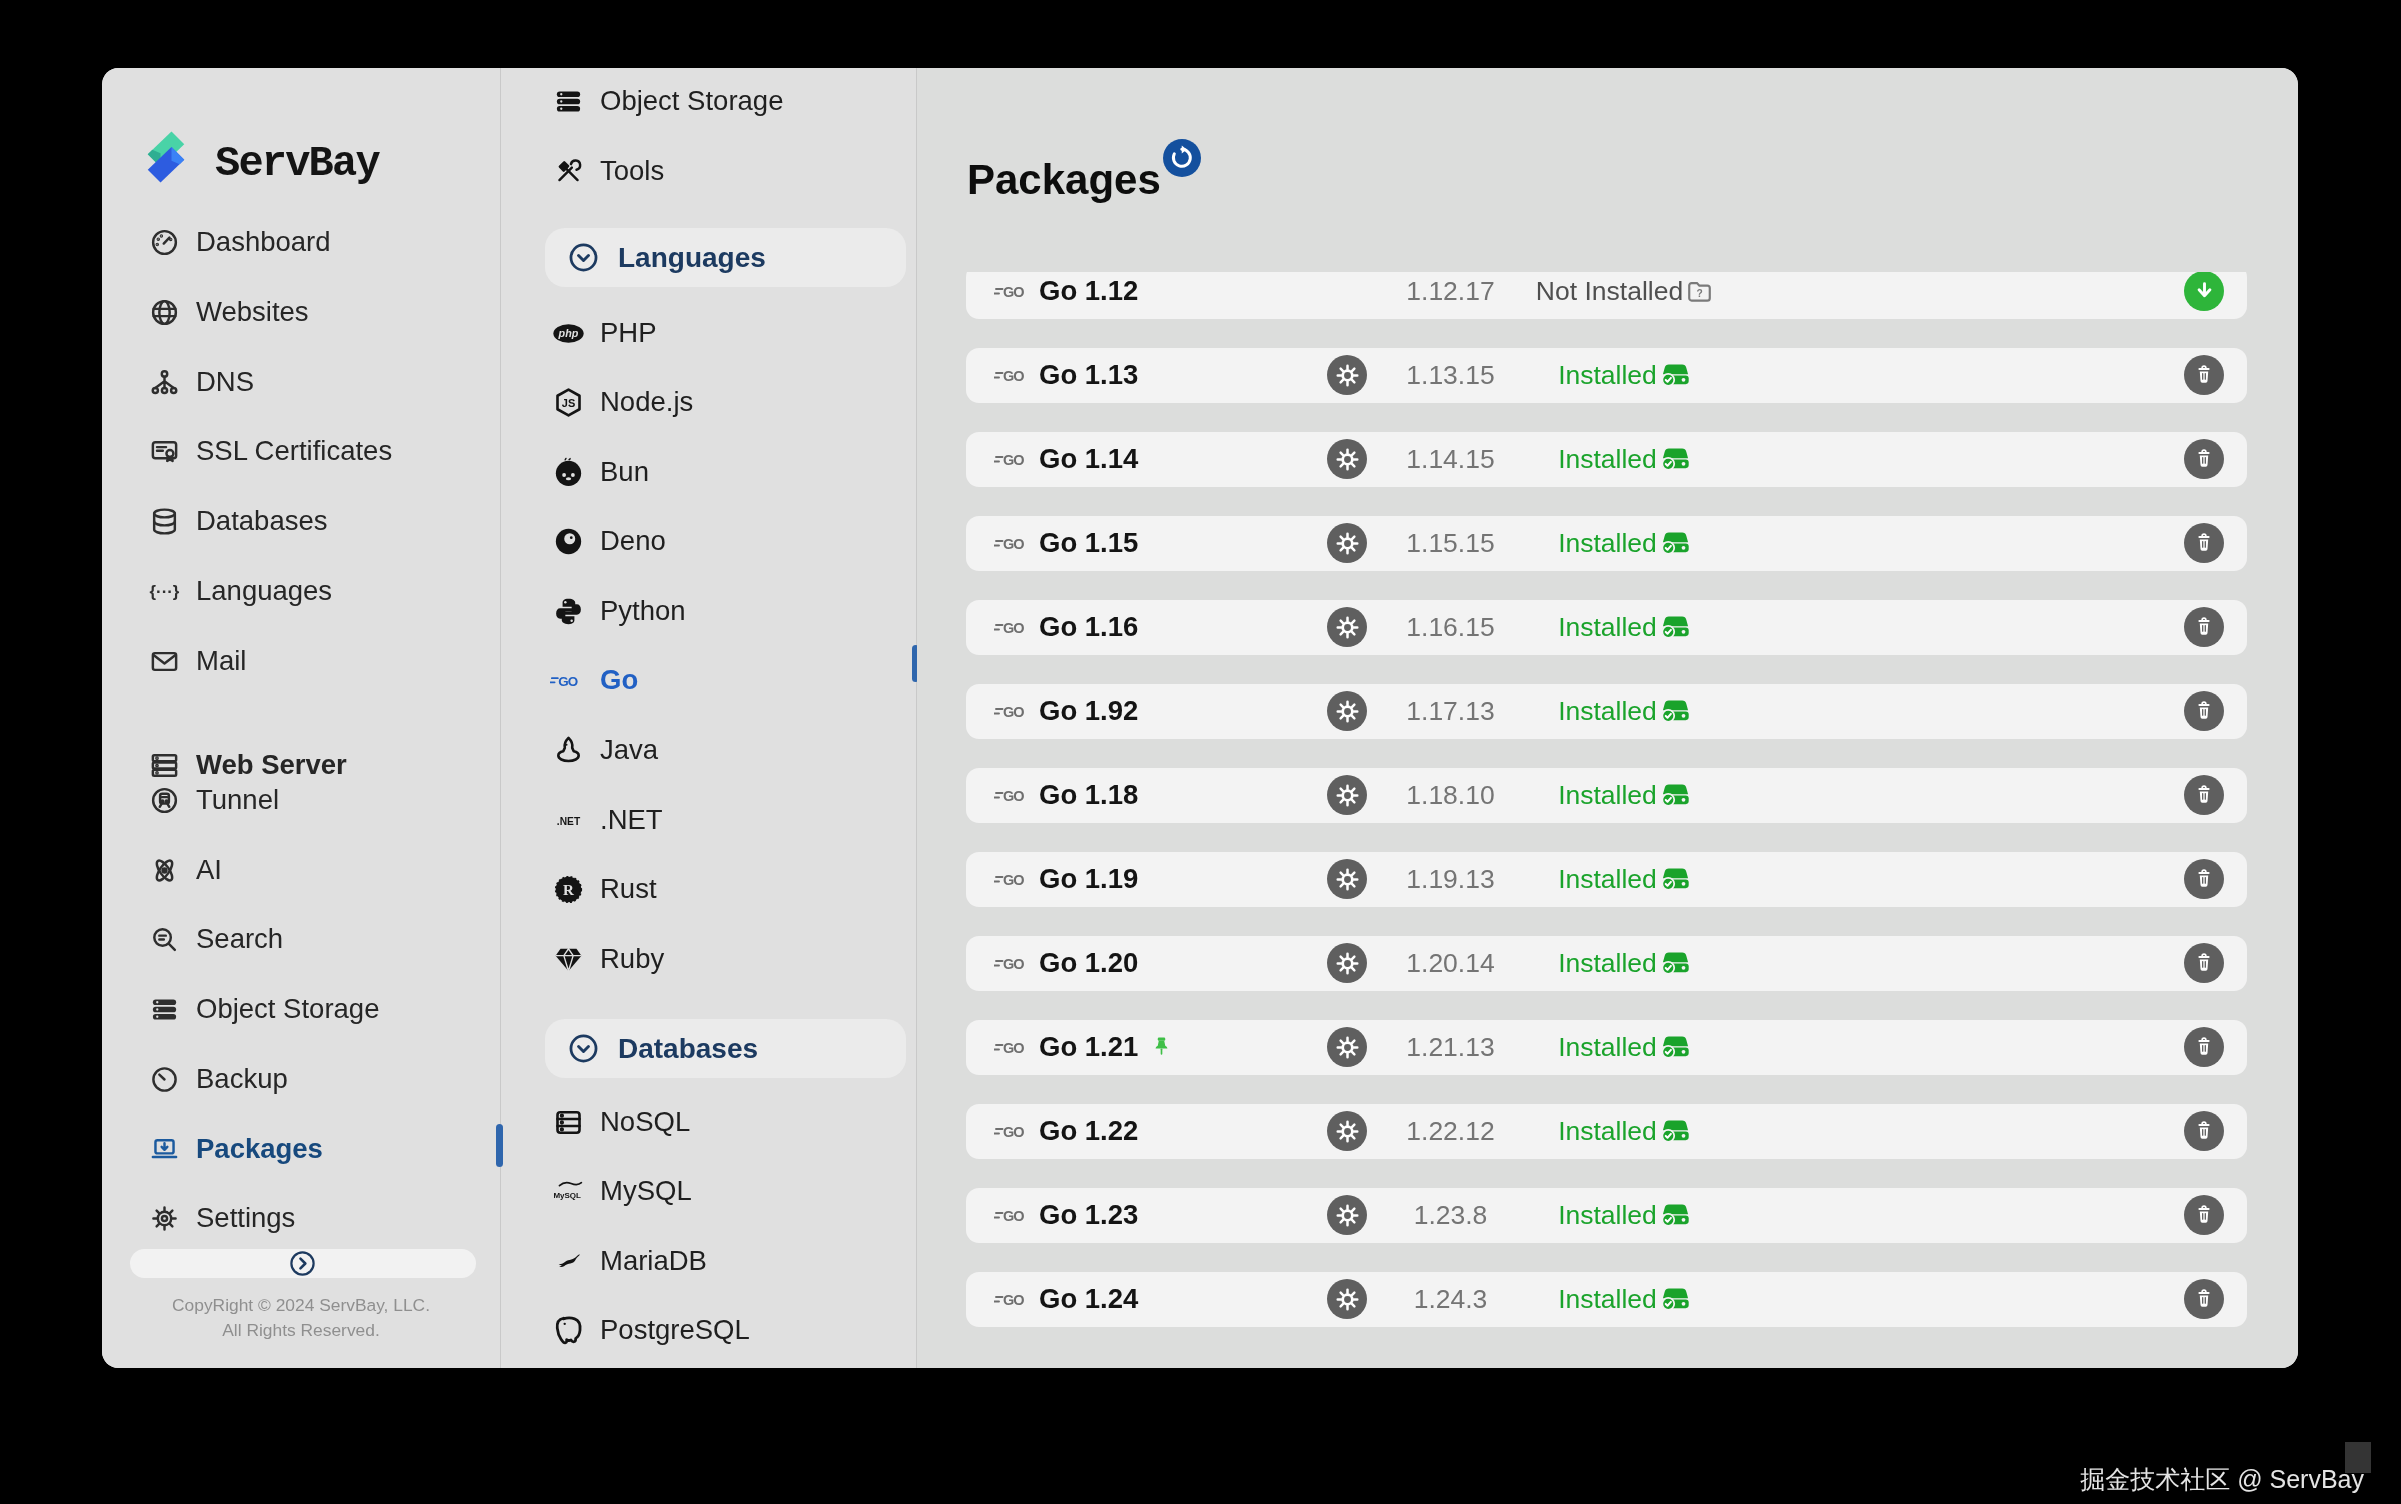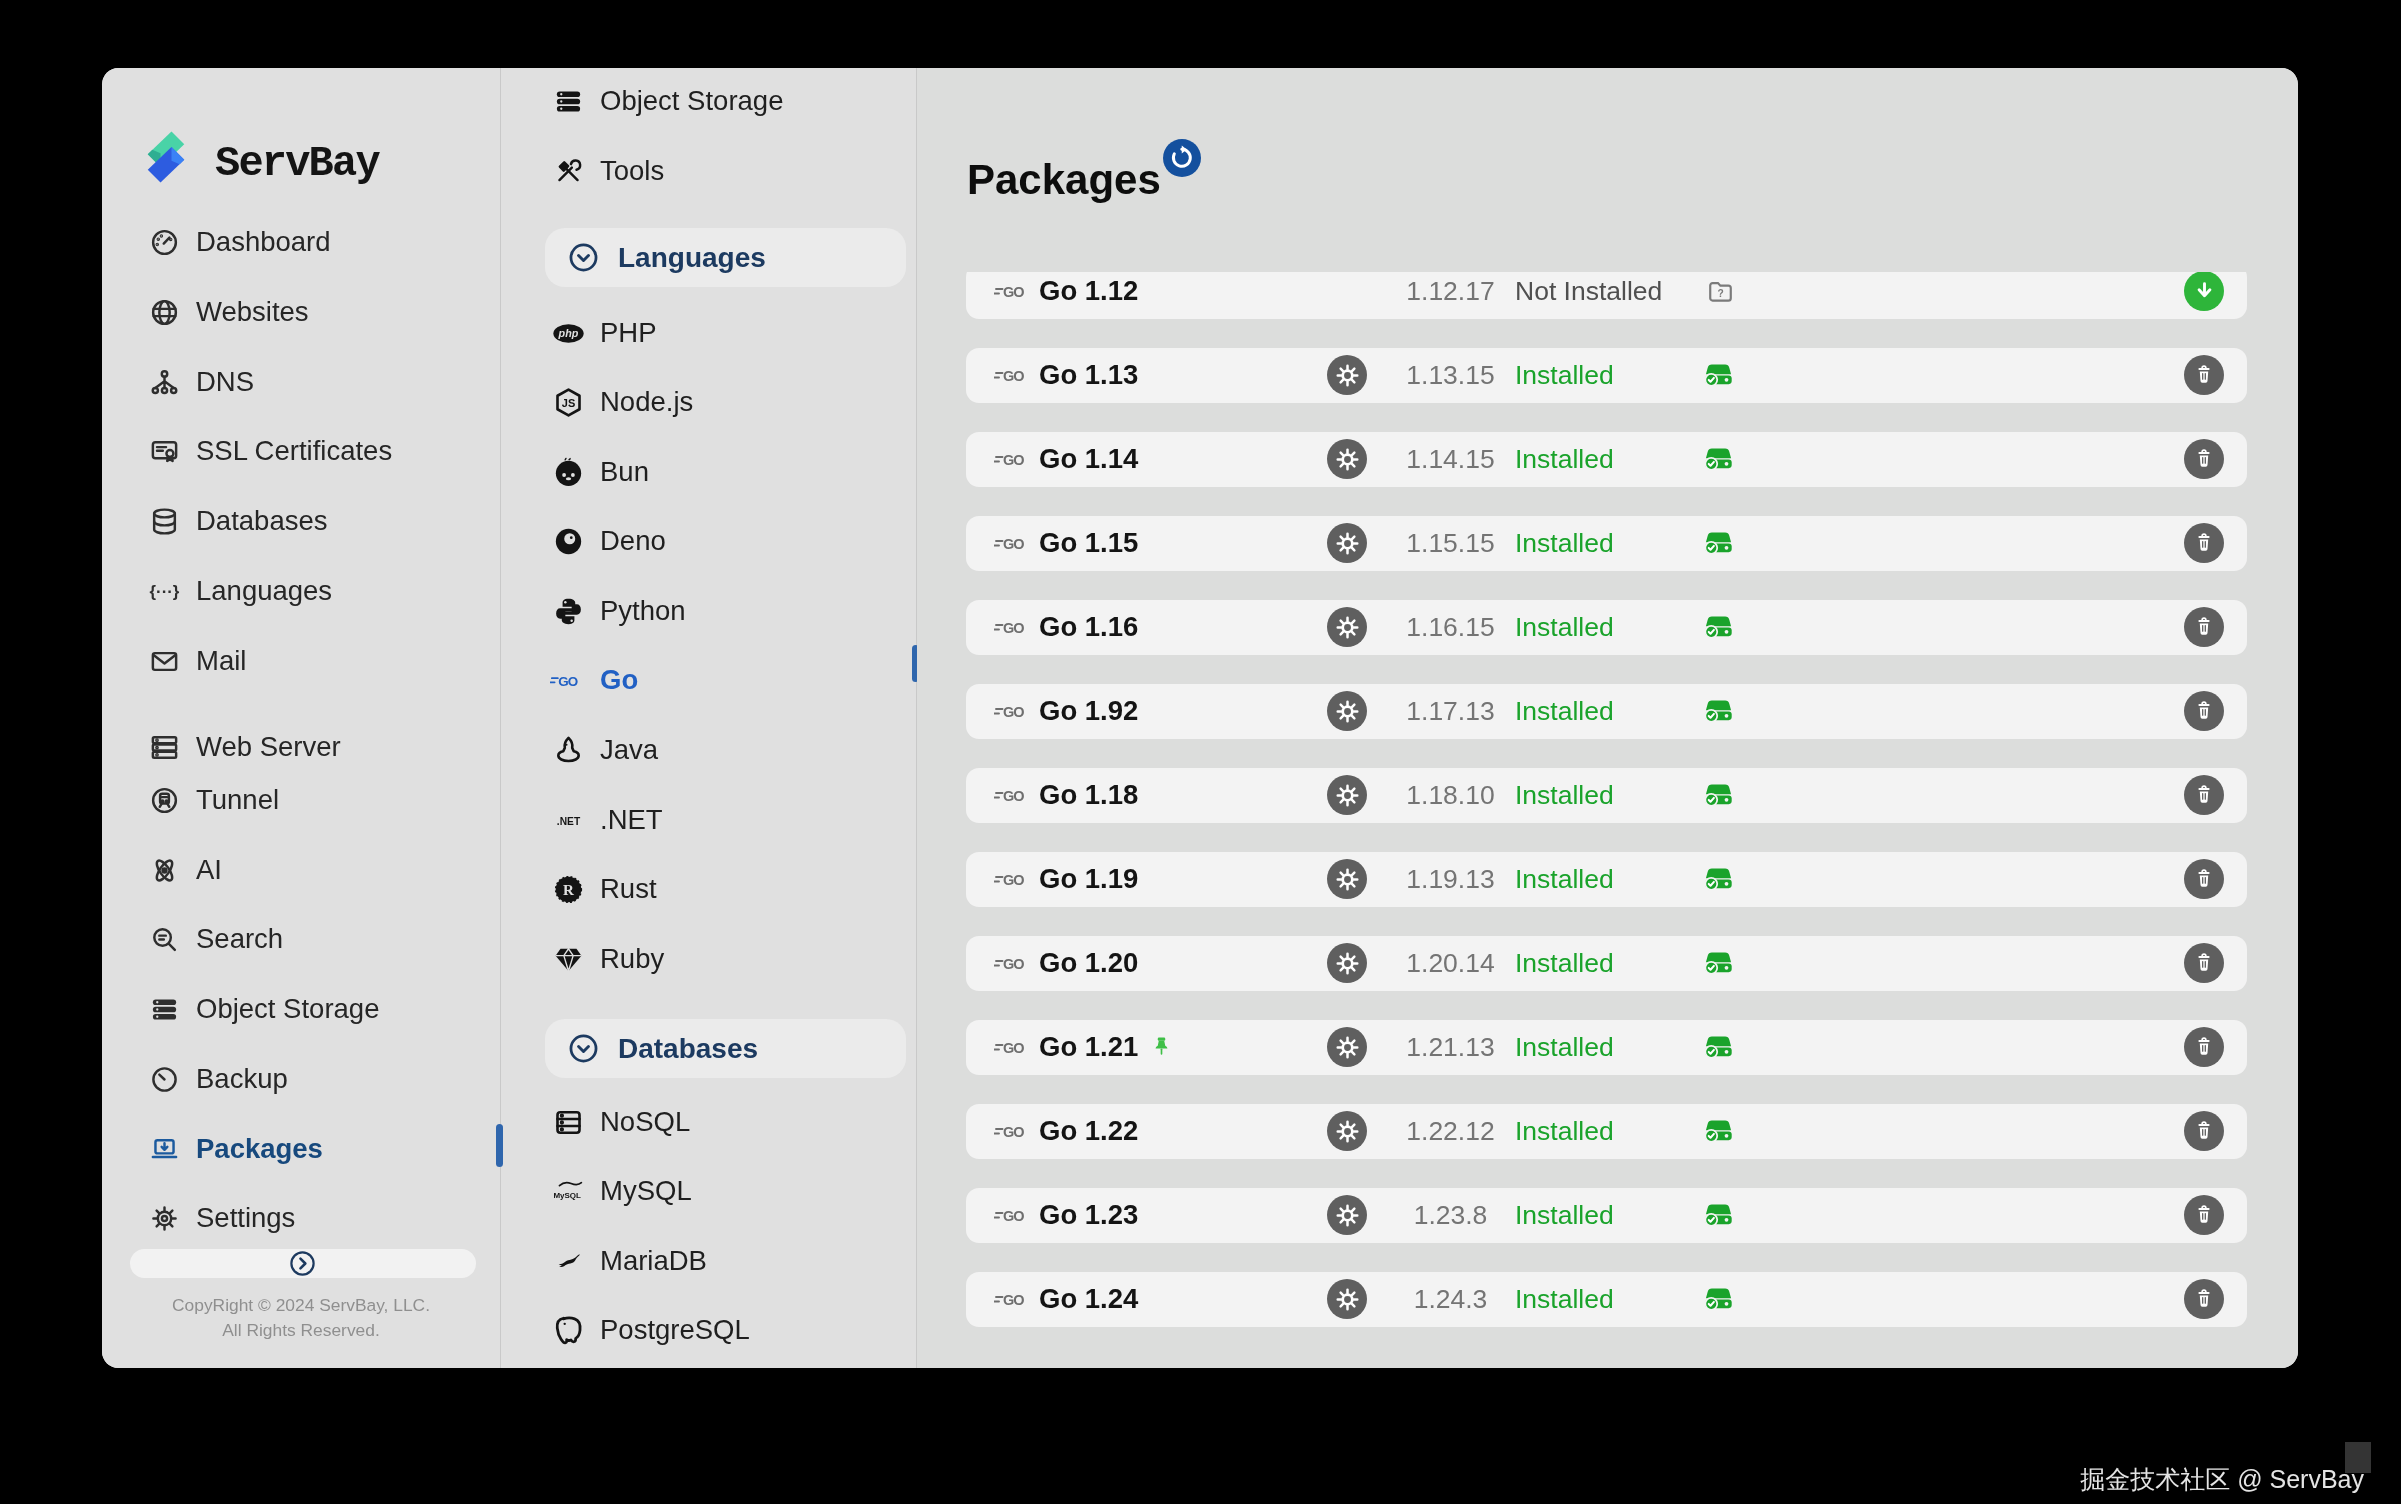--- a/index.html
+++ b/index.html
@@ -65,21 +65,21 @@
   .pkg-row{position:relative;height:55px;border-radius:13px;background:#f3f3f3;margin-bottom:29px;}
   .pkg-row:first-child{margin-top:-8.2px;}
   .r-goicon{position:absolute;left:27.5px;top:0;height:55px;display:flex;align-items:center;color:#6e6e6e;}
   .r-name{position:absolute;left:73px;top:0;height:55px;display:flex;align-items:center;gap:11px;
           font-size:27.5px;font-weight:700;color:#141414;white-space:nowrap;}
   .r-gear{position:absolute;left:361px;top:7.3px;width:40px;height:40px;border-radius:50%;background:#5f5f5f;
           border:none;display:flex;align-items:center;justify-content:center;padding:0;}
   .r-version{position:absolute;left:412px;top:0;width:145px;height:55px;line-height:55px;text-align:center;
              font-size:26.5px;color:#747474;}
   .r-status{position:absolute;left:549px;top:0;width:220px;height:55px;display:flex;align-items:center;
-            justify-content:space-between;gap:2px;font-size:26.5px;}
+            justify-content:center;gap:2px;font-size:26.5px;}
   .r-status.installed{color:#1aa32b;}
   .r-status.not-installed{color:#4f4f4f;}
   .r-control{position:absolute;left:1218px;top:7.3px;width:40px;height:40px;border-radius:50%;border:none;
              display:flex;align-items:center;justify-content:center;padding:0;}
   .r-control.delete{background:#5f5f5f;}
   .r-control.download{background:#2eb53a;}
 
   
   .wm-box{position:absolute;left:2345px;top:1442px;width:26px;height:31px;background:rgba(130,130,130,.4);}
   .watermark{position:absolute;right:37px;top:1435px;font-size:25px;color:#e4e4e4;white-space:nowrap;margin-top:28px;}
@@ -173,21 +173,21 @@
         </div>
         <div class="sb1-item" style="top: 558px;">
           <span class="ic">
             <svg width="31" height="31" viewBox="0 0 24 24" fill="none" stroke="currentColor" stroke-width="1.9" stroke-linecap="round" stroke-linejoin="round">
               <rect x="3" y="5.5" width="18" height="13" rx="1.6"></rect>
               <path d="M3.5 7 L12 13.5 L20.5 7"></path>
             </svg>
           </span>
           <span class="lb">Mail</span>
         </div>
-        <div class="sb1-item" style="top: 644px;">
+        <div class="sb1-item" style="top: 662px; font-weight: bold;">
           <span class="ic">
             <svg width="31" height="31" viewBox="0 0 24 24" fill="none" stroke="currentColor" stroke-width="1.9" stroke-linecap="round" stroke-linejoin="round">
               <rect x="3" y="4" width="18" height="4.6" rx="1"></rect>
               <rect x="3" y="9.7" width="18" height="4.6" rx="1"></rect>
               <rect x="3" y="15.4" width="18" height="4.6" rx="1"></rect>
               <circle cx="6.2" cy="6.3" r="0.5" fill="currentColor"></circle>
               <circle cx="6.2" cy="12" r="0.5" fill="currentColor"></circle>
               <circle cx="6.2" cy="17.7" r="0.5" fill="currentColor"></circle>
             </svg>
           </span>

